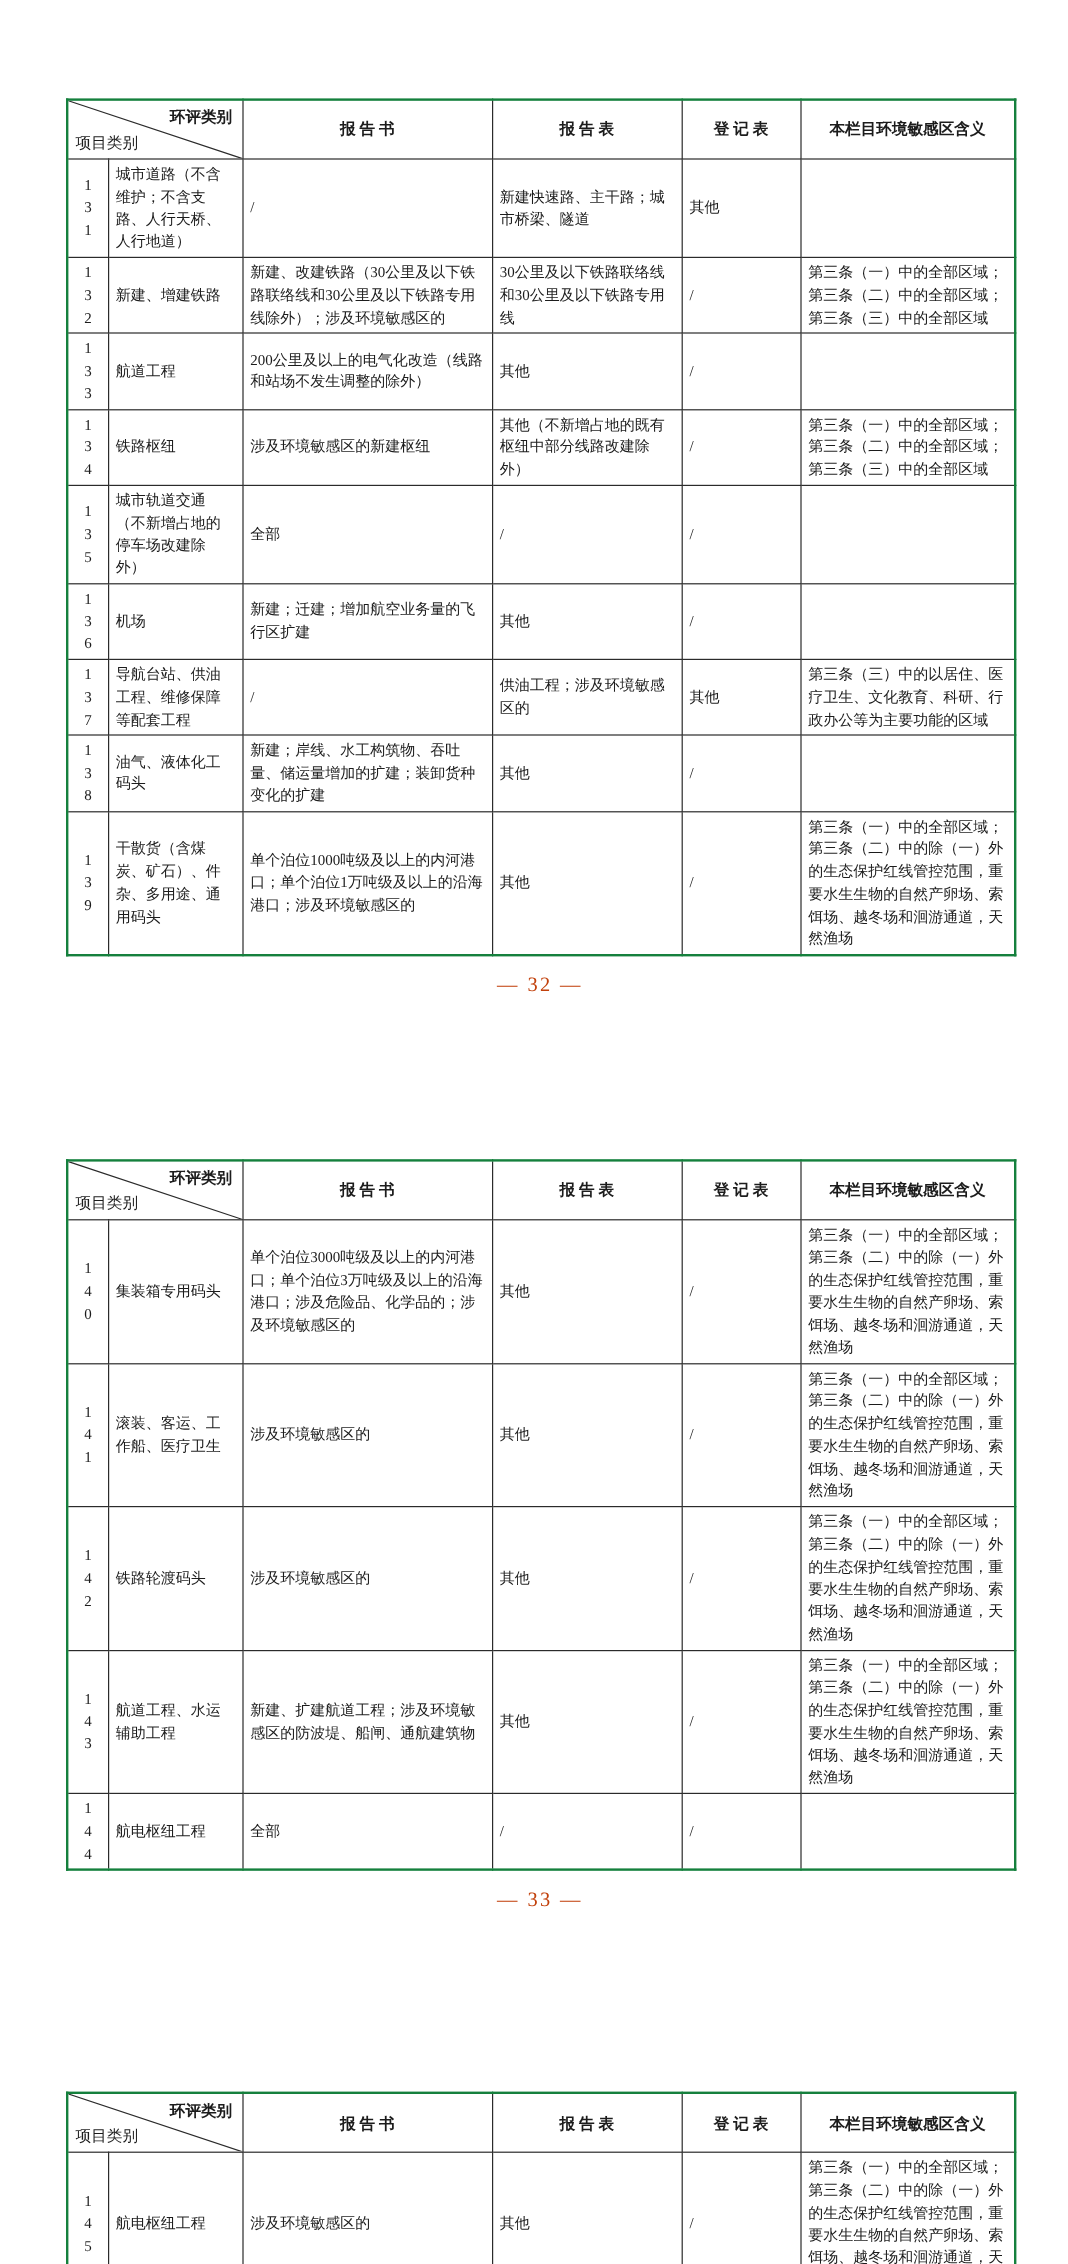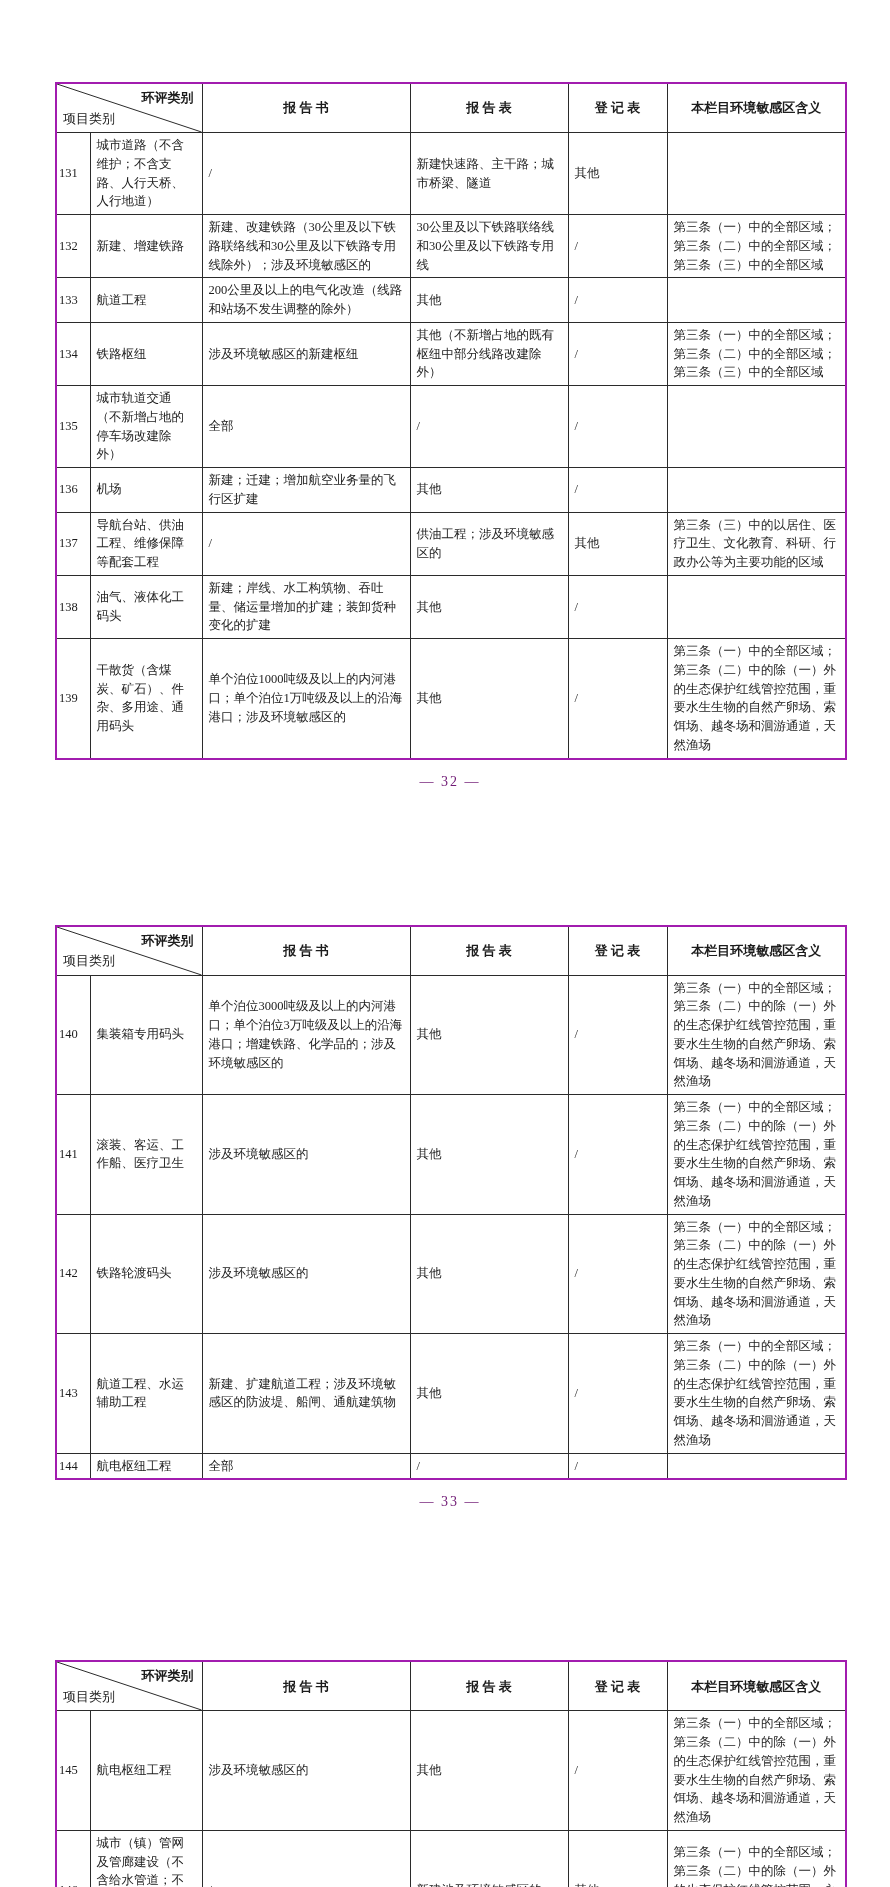--- a/index.html
+++ b/index.html
@@ -17,42 +17,42 @@
   .doc-page { }
   .doc-page.first { padding-top: 82px; }
   .doc-page.gap-a { margin-top: 135px; }
   .doc-page.gap-b { margin-top: 150px; }
 
   table.eia-table {
     border-collapse: collapse;
     table-layout: fixed;
     width: 790px;
     margin-left: 55px;
-    border: 2px solid #a21caf;
+    border: 2px solid #15803d;
   }
   .eia-table th, .eia-table td {
     border-style: solid;
     border-color: #2b2b2b;
     border-width: 1.5px 1px;
     padding: 3px 6px;
     font-size: 12.5px;
     line-height: 1.5;
     vertical-align: middle;
     text-align: left;
     word-break: break-all;
   }
   .eia-table thead th {
     font-weight: bold;
     text-align: center;
     height: 42px;
     font-size: 13px;
   }
   .eia-table td.num-cell {
-    text-align: left;
-    padding: 3px 2px;
+    text-align: center;
+    padding: 3px 12px;
   }
   
   th.diag-cell {
     position: relative;
     padding: 0;
   }
   .diag-wrap {
     position: relative;
     width: 100%;
     height: 100%;
@@ -72,23 +72,23 @@
   .diag-bottom {
     position: absolute;
     bottom: 4px; left: 6px;
     font-weight: normal;
     font-size: 13px;
   }
   .page-num {
     width: 790px;
     margin: 14px 0 0 55px;
     text-align: center;
-    font-size: 14px;
+    font-size: 17px;
     letter-spacing: 2px;
-    color: #701a75;
+    color: #c2410c;
   }
 </style>
 </head>
 <body>
 
 <section class="doc-page first">
   <table class="eia-table">
     <colgroup>
       <col style="width:34px">
         <col style="width:112px">
@@ -216,21 +216,21 @@
         <th>报 告 书</th>
         <th>报 告 表</th>
         <th>登 记 表</th>
         <th>本栏目环境敏感区含义</th>
       </tr>
     </thead>
     <tbody>
         <tr>
           <td class="num-cell">140</td>
           <td>集装箱专用码头</td>
-          <td>单个泊位3000吨级及以上的内河港口；单个泊位3万吨级及以上的沿海港口；增建铁路、化学品的；涉及环境敏感区的</td>
+          <td>单个泊位3000吨级及以上的内河港口；单个泊位3万吨级及以上的沿海港口；涉及危险品、化学品的；涉及环境敏感区的</td>
           <td>其他</td>
           <td>/</td>
           <td>第三条（一）中的全部区域；第三条（二）中的除（一）外的生态保护红线管控范围，重要水生生物的自然产卵场、索饵场、越冬场和洄游通道，天然渔场</td>
         </tr>
         <tr>
           <td class="num-cell">141</td>
           <td>滚装、客运、工作船、医疗卫生</td>
           <td>涉及环境敏感区的</td>
           <td>其他</td>
           <td>/</td>

